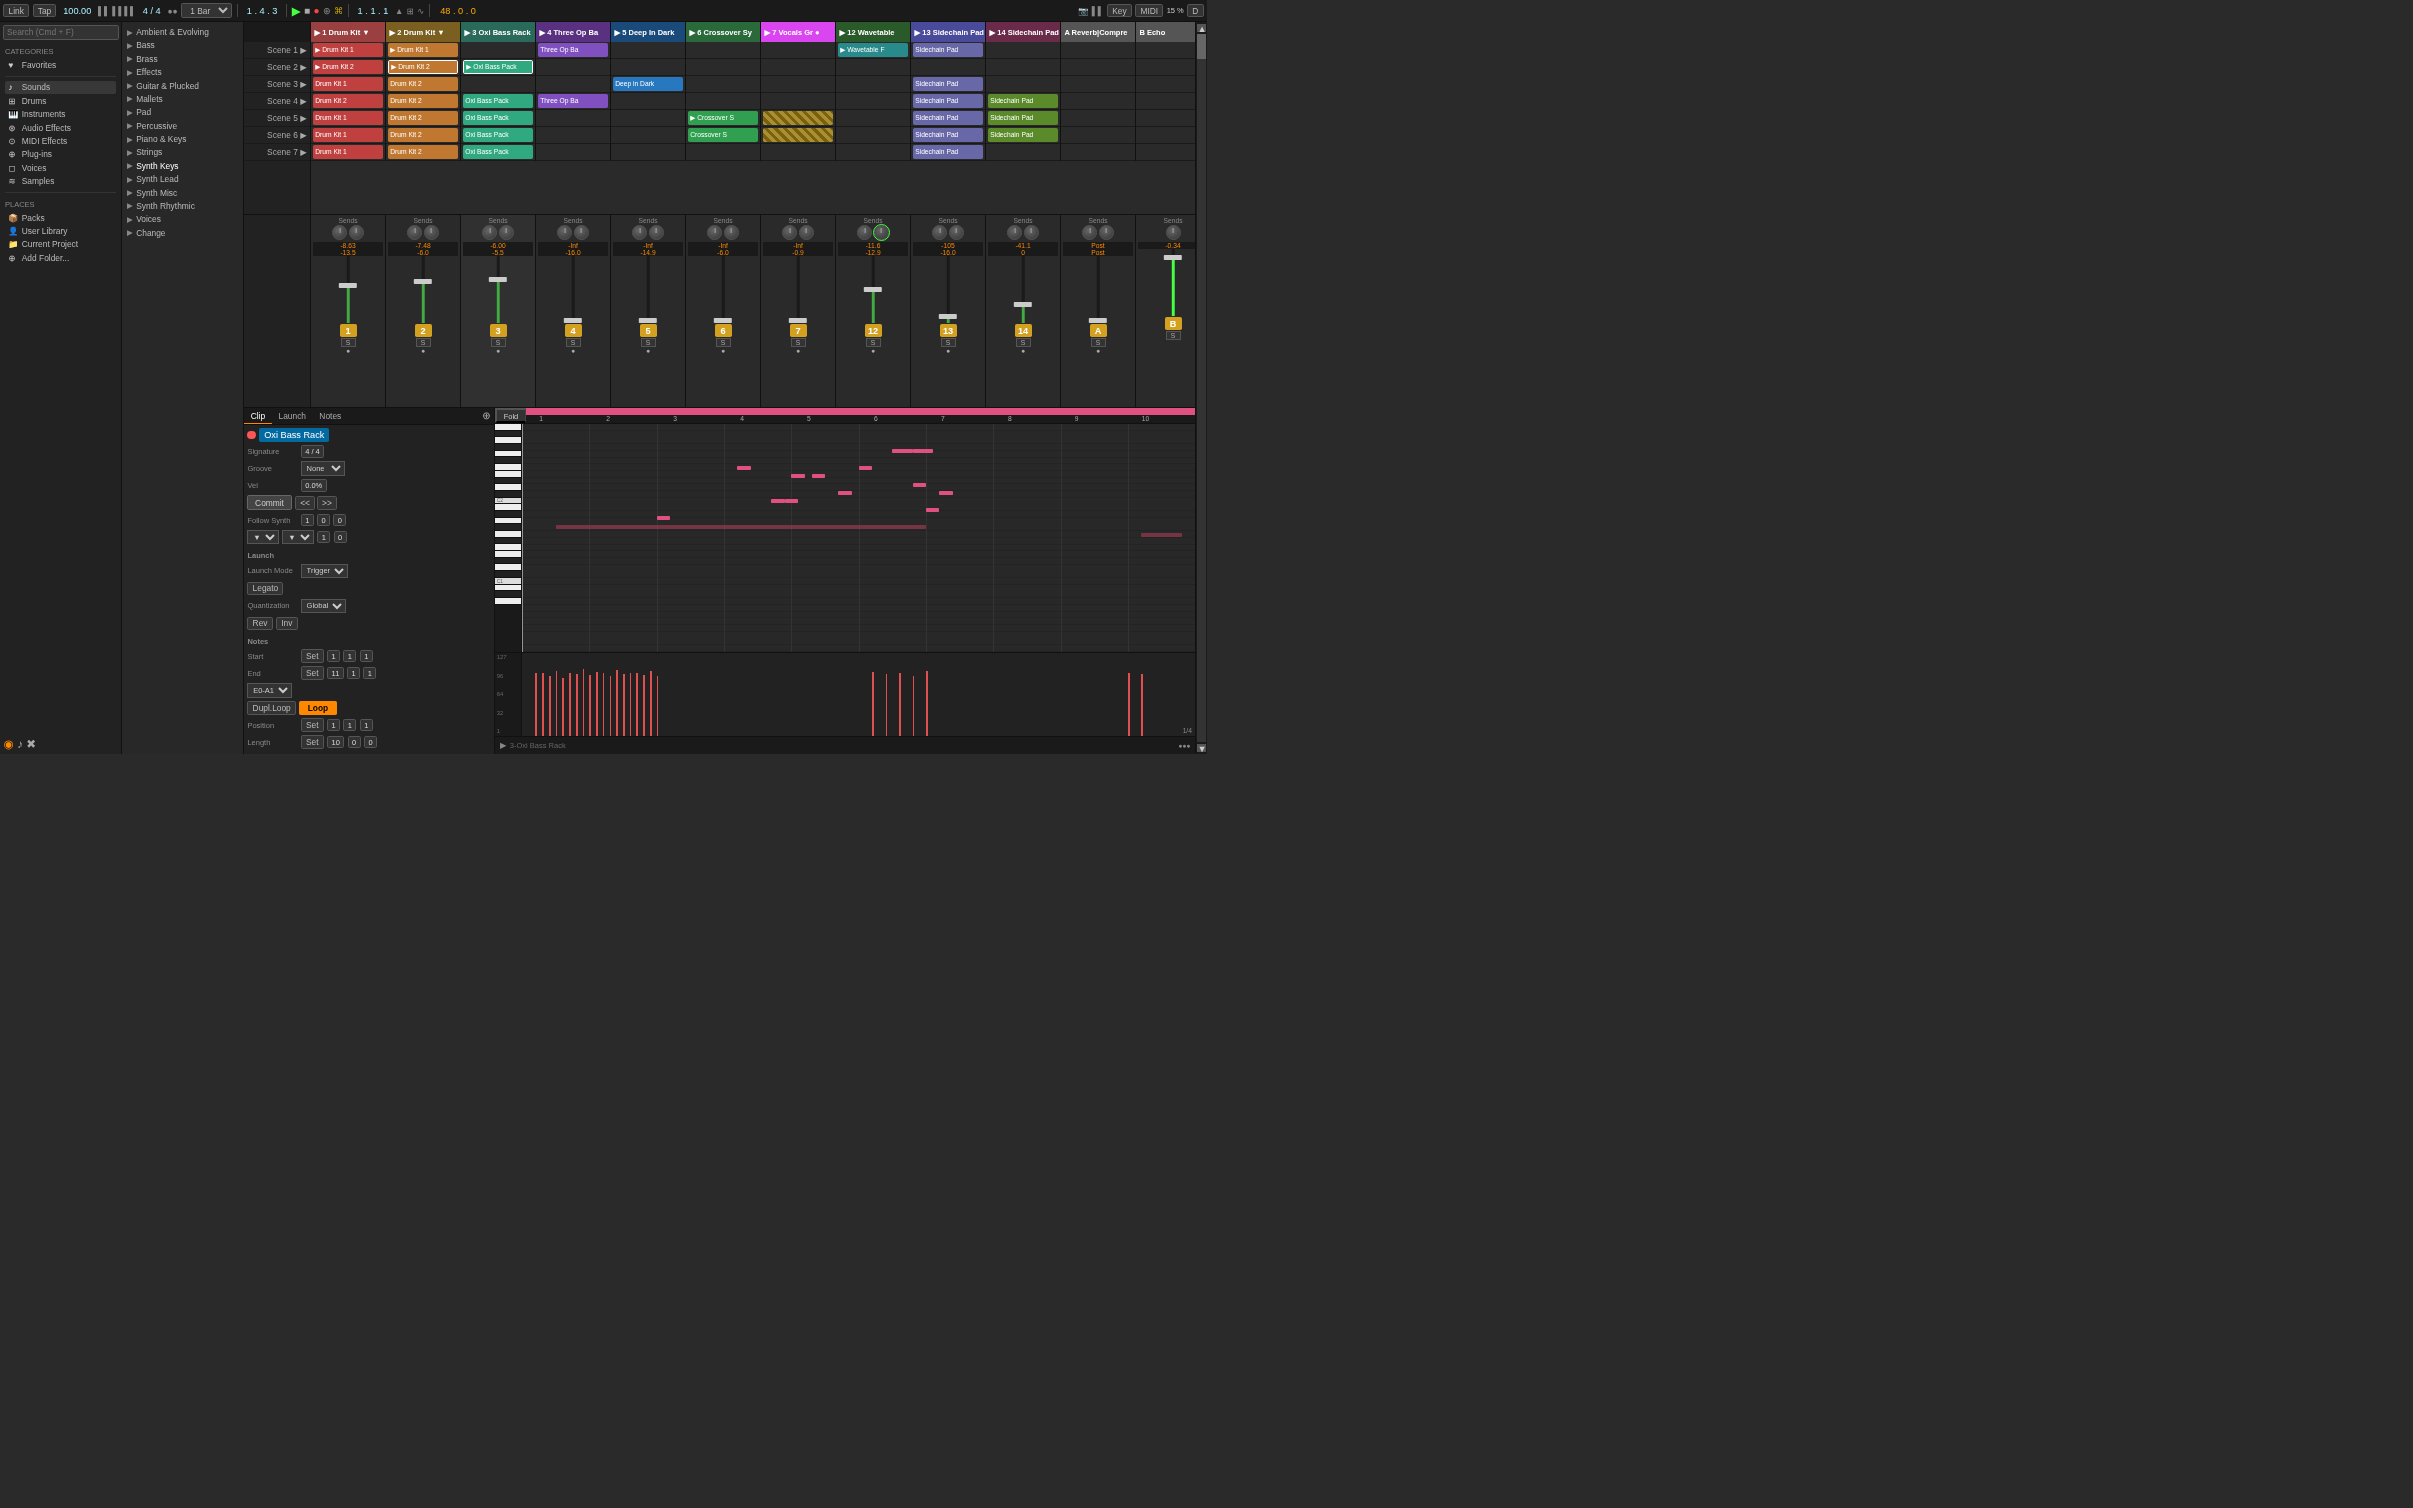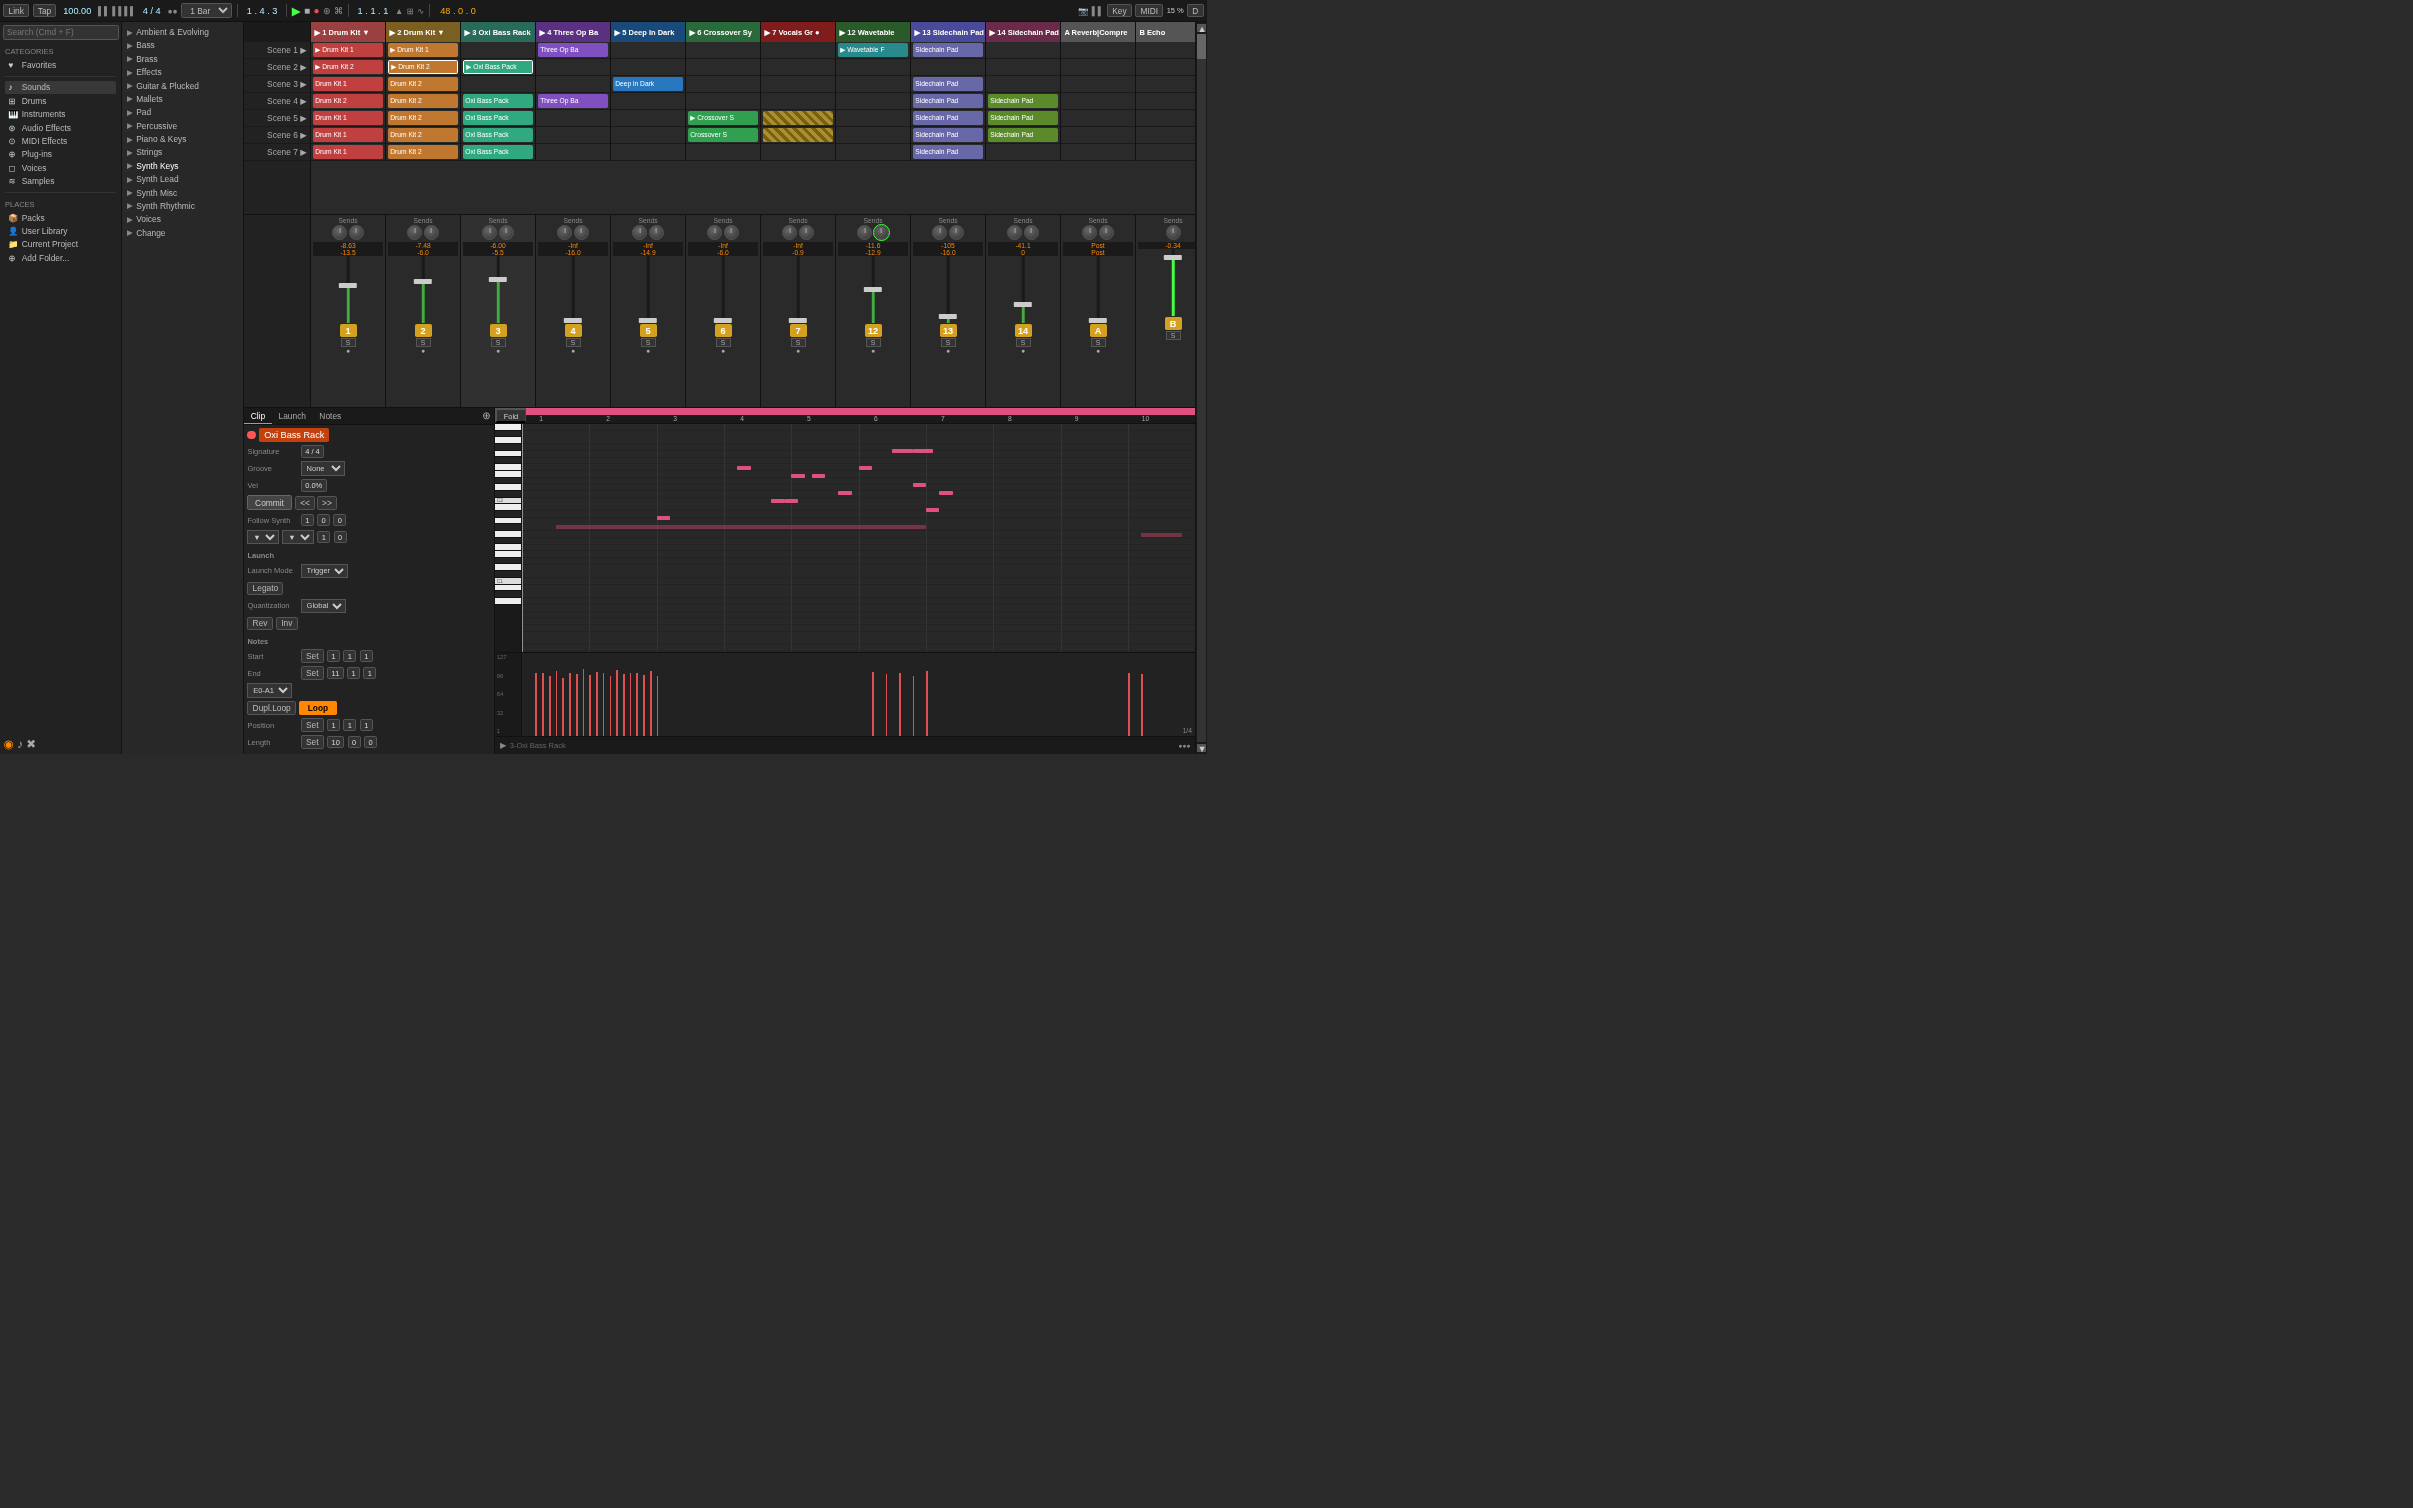--- a/index.html
+++ b/index.html
@@ -48,21 +48,21 @@
     .scene-row.header { height: 20px; background: #1a1a1a; }
     #tracks-area { flex: 1; overflow-x: auto; }
     #tracks-header { display: flex; background: #1a1a1a; height: 20px; border-bottom: 0.8px solid #111; }
     .track-header-cell { min-width: 75px; max-width: 75px; height: 20px; display: flex; align-items: center; padding: 0 3.4px; border-right: 0.8px solid #111; font-size: 7.5px; font-weight: bold; overflow: hidden; white-space: nowrap; }
     .th-1 { background: #9b4040; color: #fff; }
     .th-2 { background: #7a5f20; color: #fff; }
     .th-3 { background: #2a6a5a; color: #fff; }
     .th-4 { background: #5a3080; color: #fff; }
     .th-5 { background: #1a4a7a; color: #fff; }
     .th-6 { background: #2a6a3a; color: #fff; }
-    .th-7 { background: #7f1d1d; color: #fff; }
+    .th-7 { background: #d946ef; color: #fff; }
     .th-8 { background: #2a5a2a; color: #fff; }
     .th-9 { background: #4a4a9a; color: #fff; }
     .th-10 { background: #6a2a4a; color: #fff; }
     .th-A { background: #555; color: #fff; }
     .th-B { background: #555; color: #fff; }
     #clip-grid { display: flex; }
     .track-col { min-width: 75px; max-width: 75px; border-right: 0.8px solid #111; }
     .clip-slot { height: 17px; border-bottom: 0.8px solid #1a1a1a; display: flex; align-items: center; padding: 0 1.7px; position: relative; }
     .clip-block { height: 13.4px; width: 100%; border-radius: 1.7px; font-size: 6.7px; color: #fff; display: flex; align-items: center; padding: 0 2.5px; overflow: hidden; white-space: nowrap; }
     .clip-dk1 { background: #c04040; }
@@ -91,21 +91,21 @@
     
     #detail { flex: 1; display: flex; overflow: hidden; }
     #clip-panel { width: 251px; background: #222; border-right: 0.8px solid #111; display: flex; flex-direction: column; flex-shrink: 0; }
     .cp-header { display: flex; background: #1a1a1a; border-bottom: 0.8px solid #111; }
     .cp-tab { padding: 2.5px 6.7px; font-size: 8.4px; cursor: pointer; color: #aaa; text-align: center; }
     .cp-tab.active { color: #fff; border-bottom: 1.7px solid #f80; }
     .cp-body { padding: 3.4px; flex: 1; display: flex; flex-direction: column; gap: 3.4px; }
     .cp-row { display: flex; align-items: center; gap: 3.4px; }
     .cp-label { font-size: 7.5px; color: #888; min-width: 50px; }
     .cp-val { font-size: 7.5px; color: #ddd; background: #333; border: 0.8px solid #555; padding: 0.8px 3.4px; border-radius: 1.7px; }
-    .cp-name { font-size: 9.2px; color: #fff; background: #c2410c; padding: 1.7px 5px; border-radius: 1.7px; text-align: right; }
+    .cp-name { font-size: 9.2px; color: #fff; background: #0369a1; padding: 1.7px 5px; border-radius: 1.7px; text-align: right; }
     select.cp-sel { background: #333; border: 0.8px solid #555; color: #ccc; font-size: 7.5px; padding: 0.8px; }
     .loop-btn { background: #f80; color: #000; font-size: 8.4px; font-weight: bold; padding: 1.7px 8.4px; border: none; cursor: pointer; border-radius: 1.7px; }
     .commit-btn { background: #444; color: #ccc; font-size: 8.4px; padding: 1.7px 6.7px; border: 0.8px solid #666; cursor: pointer; border-radius: 1.7px; }
 
     
     #piano-roll { flex: 1; background: #2a2a2a; display: flex; flex-direction: column; overflow: hidden; }
     #pr-header { height: 16px; background: #1a1a1a; display: flex; border-bottom: 0.8px solid #111; }
     .pr-fold-btn { padding: 1.7px 6.7px; font-size: 7.5px; color: #ccc; cursor: pointer; background: #333; border-right: 0.8px solid #444; }
     #piano-keys { width: 27px; background: #1a1a1a; border-right: 0.8px solid #111; overflow: hidden; }
     .pkey { height: 6.7px; border-bottom: 0.8px solid #111; display: flex; align-items: center; }

